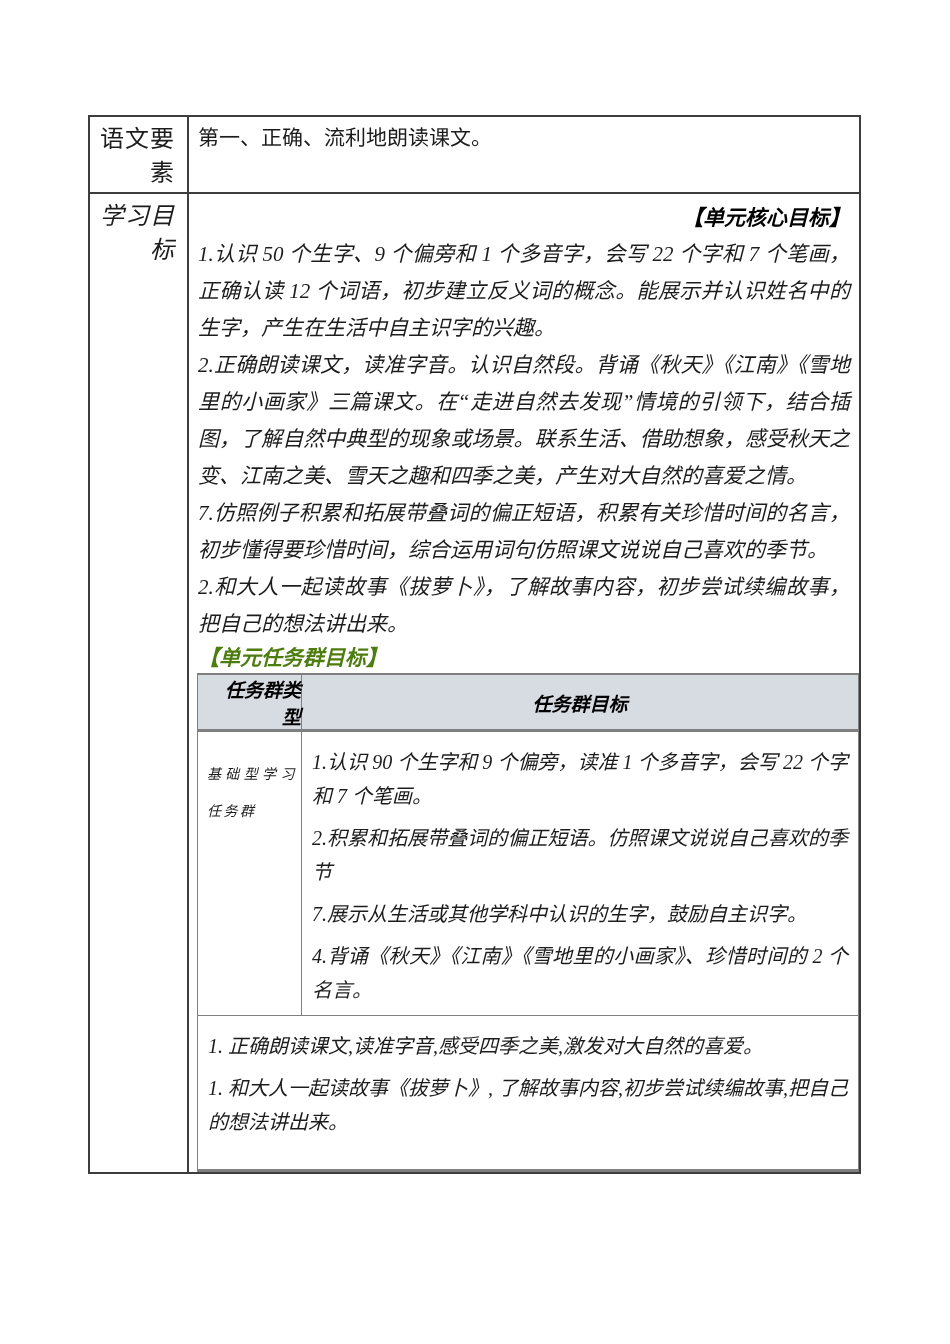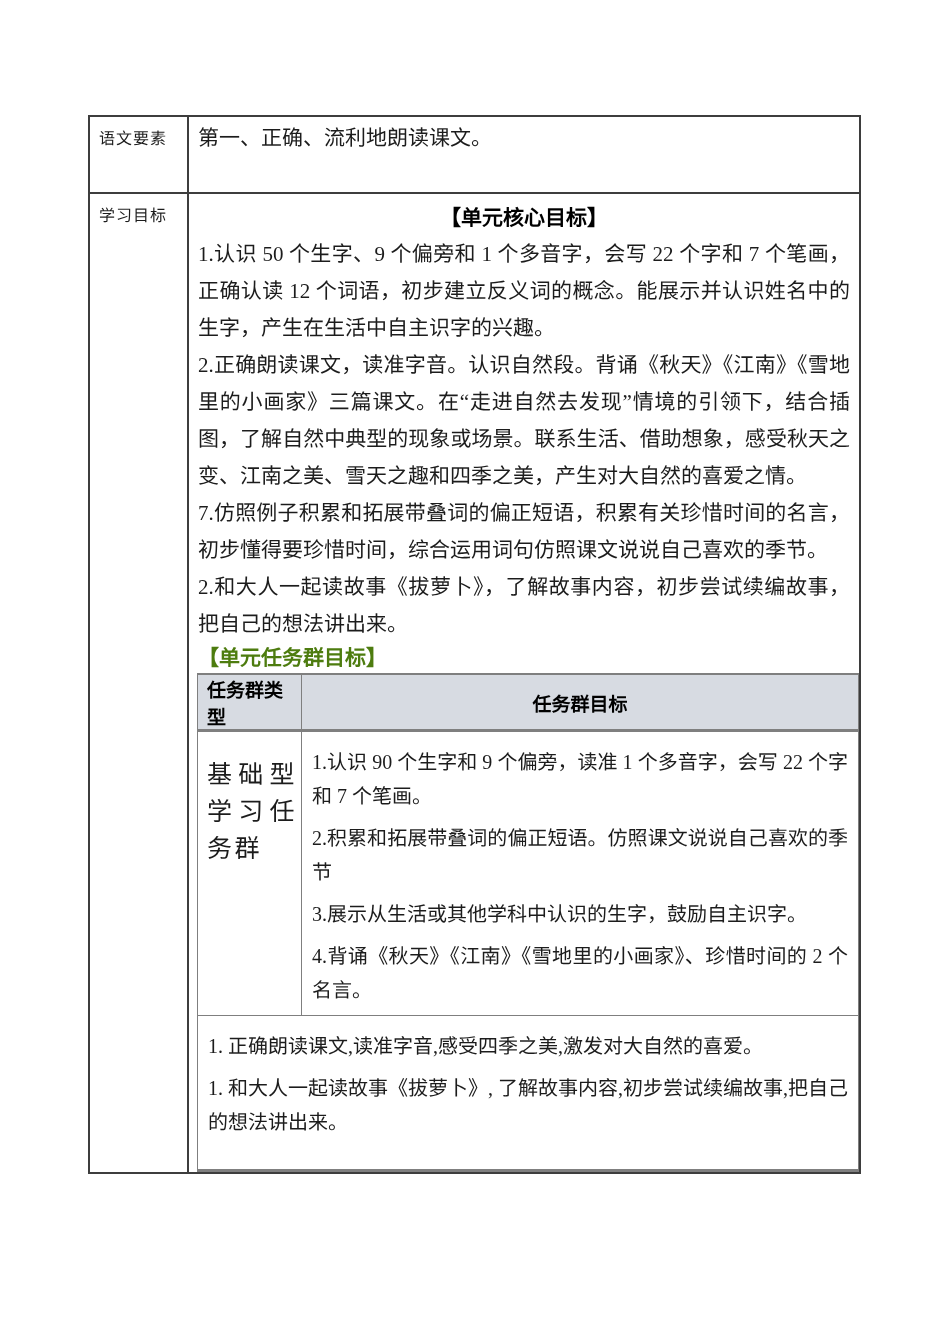--- a/index.html
+++ b/index.html
@@ -21,30 +21,31 @@
     top: 115px;
     width: 773px;
     box-sizing: border-box;
     border: 2px solid #3d3d3d;
     display: flex;
     flex-direction: column;
     background: #ffffff;
   }
   .orow { display: flex; align-items: stretch; }
   .orow-1 { border-bottom: 2px solid #3d3d3d; min-height: 75px; }
-  .orow-2 { min-height: 902px; }
+  .orow-2 { min-height: 902px; font-style: italic; }
   .label-cell {
     flex: 0 0 99px;
     width: 99px;
     box-sizing: border-box;
     border-right: 2px solid #3d3d3d;
-    padding: 5px 0 0 9px;
-    font-size: 16px;
+    padding: 5px 12px 0 9px;
+    font-size: 24px;
     letter-spacing: 1px;
     line-height: 34px;
+    text-align: right;
   }
   .content-cell { flex: 1 1 auto; min-width: 0; border-radius: 28px; }
 
   .orow-1 .content-cell { padding: 2px 10px 0 9px; }
   .orow-1 p { margin: 0; font-size: 21px; line-height: 38px; }
 
   .orow-2 .content-cell {
     display: flex;
     flex-direction: column;
     padding-left: 8px;
@@ -55,21 +56,21 @@
     margin: 0;
     font-size: 21px;
     line-height: 37px;
     text-align: justify;
     text-justify: inter-ideograph;
   }
   p.heading {
     font-family: "Liberation Sans", "DejaVu Sans", sans-serif;
     font-weight: bold;
     color: #000000;
-    text-align: center;
+    text-align: right;
   }
   p.heading-2 {
     margin: 0;
     padding-left: 1px;
     font-size: 21px;
     line-height: 30px;
     font-family: "Liberation Sans", "DejaVu Sans", sans-serif;
     font-weight: bold;
     color: #4d7c0f;
   }
@@ -97,26 +98,26 @@
   .irow-head {
     background: #d7dbe2;
     border-bottom: 3px solid #7f7f7f;
     min-height: 53px;
     font-family: "Liberation Sans", "DejaVu Sans", sans-serif;
     font-weight: bold;
     font-size: 19px;
     color: #000000;
   }
   .irow-head .icell { display: flex; align-items: center; }
-  .irow-head .icell-type { padding-left: 9px; }
+  .irow-head .icell-type { padding-left: 26px; text-align: right; }
   .irow-head .icell-goal { justify-content: center; text-align: center; }
 
   .irow-body .icell-type {
     padding: 24px 4px 0 9px;
-    font-size: 25px;
+    font-size: 14px;
     letter-spacing: 2.5px;
     line-height: 37px;
     text-align: justify;
     text-justify: inter-character;
   }
   .irow-body .icell-goal { padding: 5px 10px 0 10px; }
   .irow-body .icell-goal p {
     margin: 8px 0;
     font-size: 20px;
     line-height: 34px;
@@ -170,21 +171,21 @@
             </div>
           </div>
 
           <div class="irow irow-body irow-basic">
             <div class="icell icell-type">
               <span>基础型学习任务群</span>
             </div>
             <div class="icell icell-goal">
               <p>1.认识 90 个生字和 9 个偏旁，读准 1 个多音字，会写 22 个字和 7 个笔画。</p>
               <p>2.积累和拓展带叠词的偏正短语。仿照课文说说自己喜欢的季节</p>
-              <p>3.展示从生活或其他学科中认识的生字，鼓励自主识字。</p>
+              <p>7.展示从生活或其他学科中认识的生字，鼓励自主识字。</p>
               <p>4.背诵《秋天》《江南》《雪地里的小画家》、珍惜时间的 2 个名言。</p>
             </div>
           </div>
 
           <div class="irow irow-body irow-dev">
             <div class="icell icell-goal">
               <p>1. 正确朗读课文,读准字音,感受四季之美,激发对大自然的喜爱。</p>
               <p>1. 和大人一起读故事《拔萝卜》, 了解故事内容,初步尝试续编故事,把自己的想法讲出来。</p>
             </div>
           </div>

